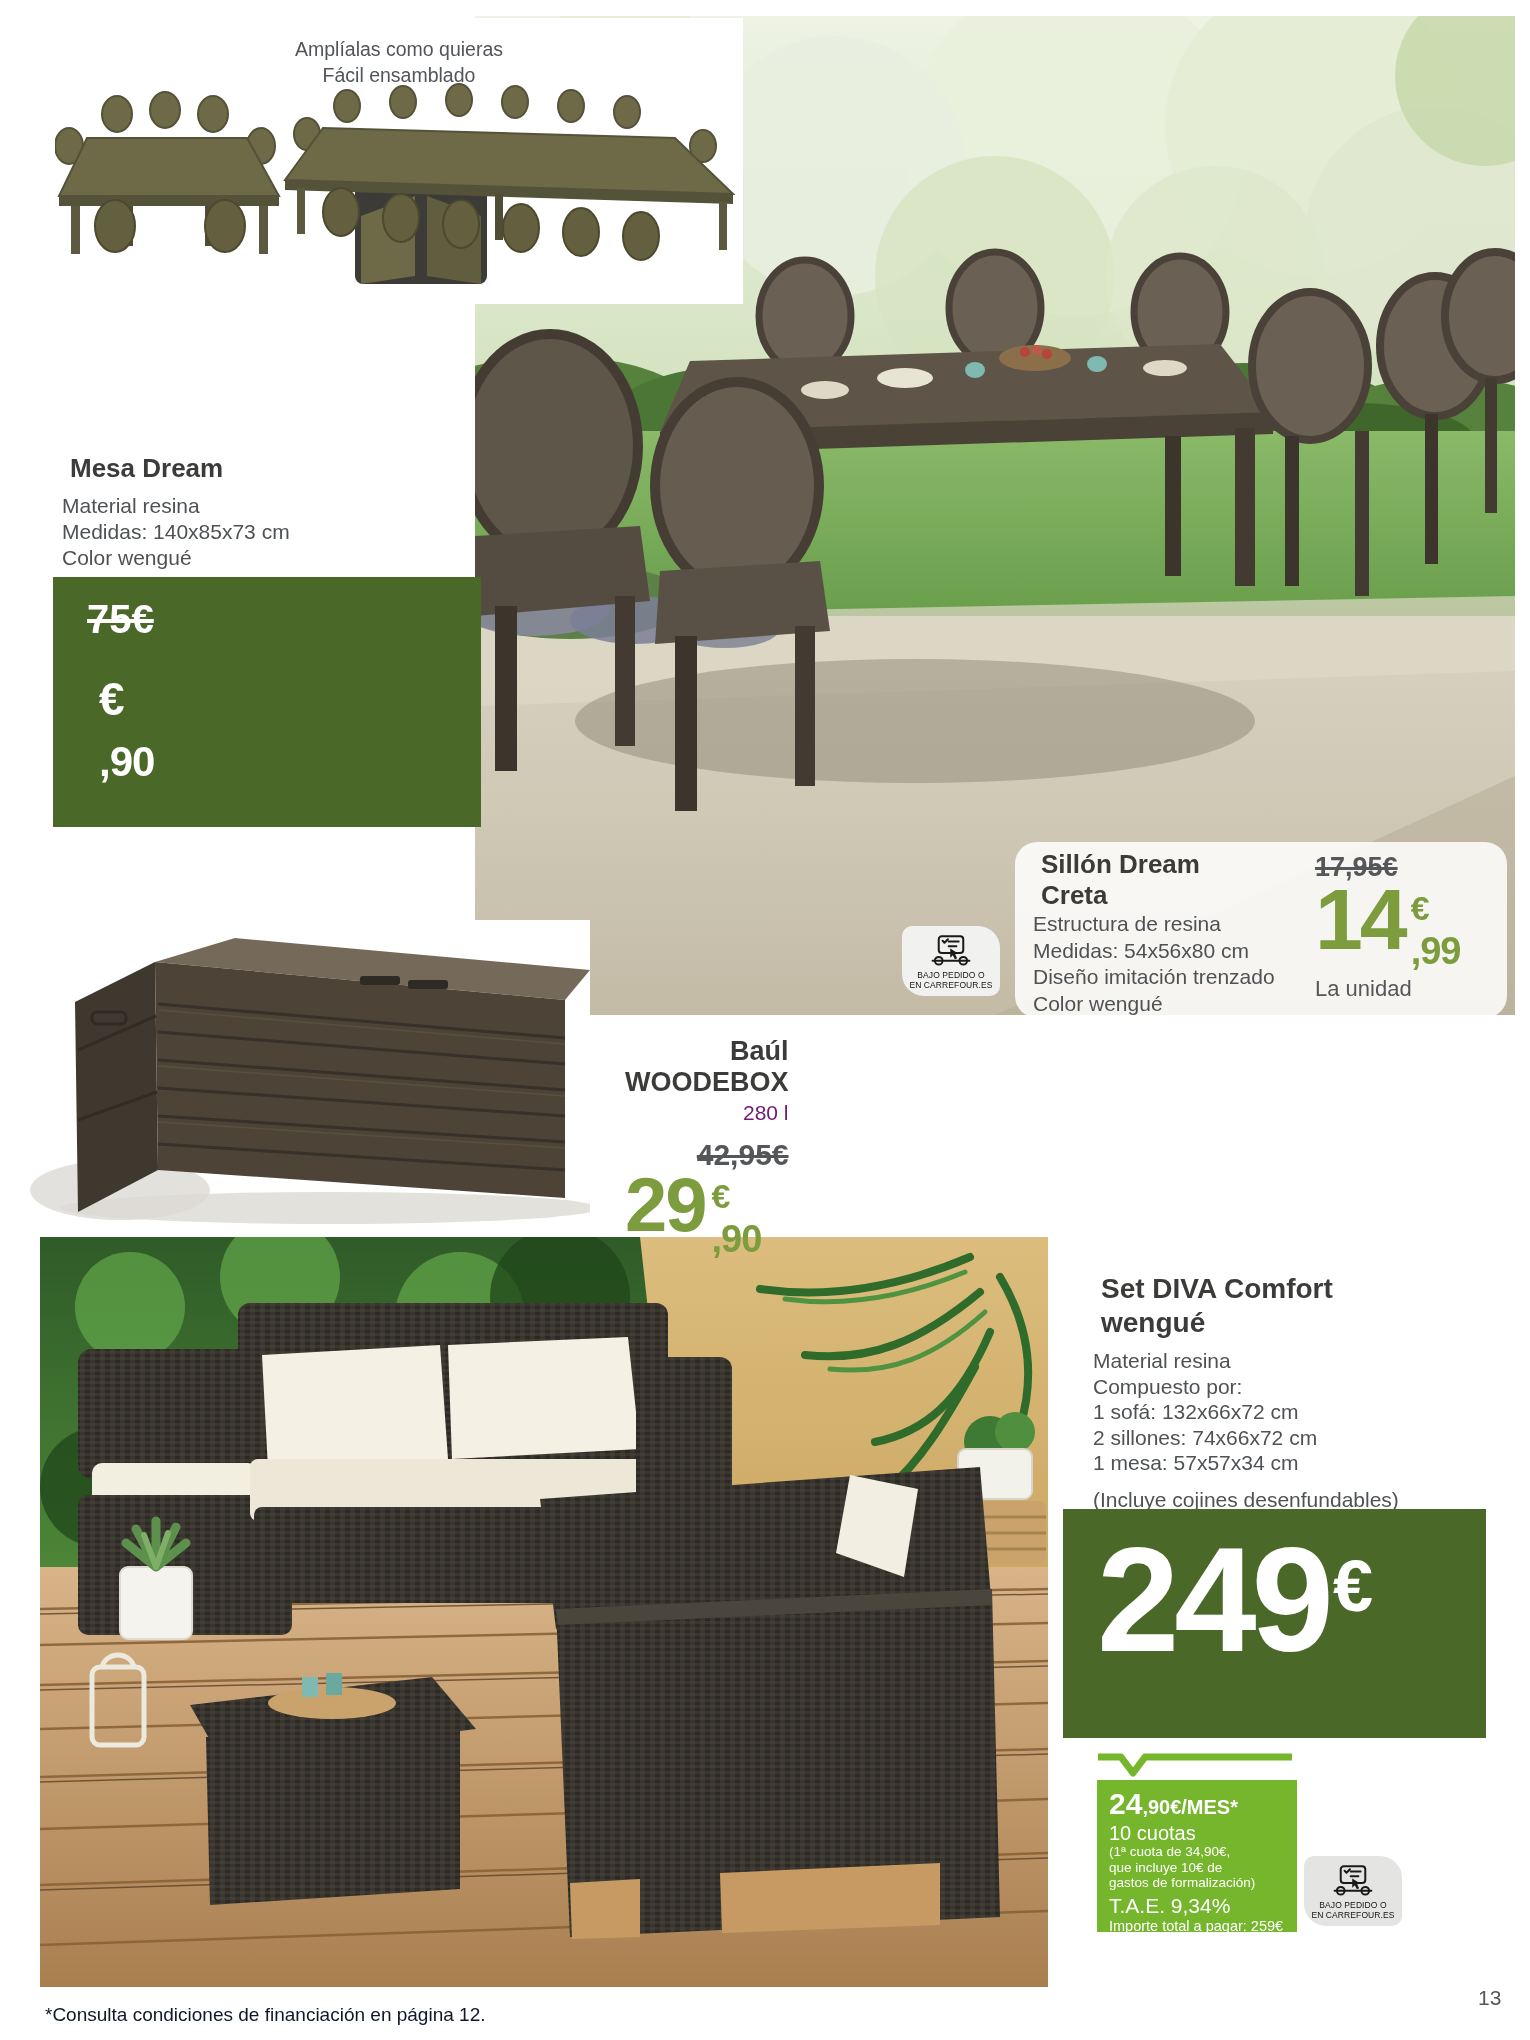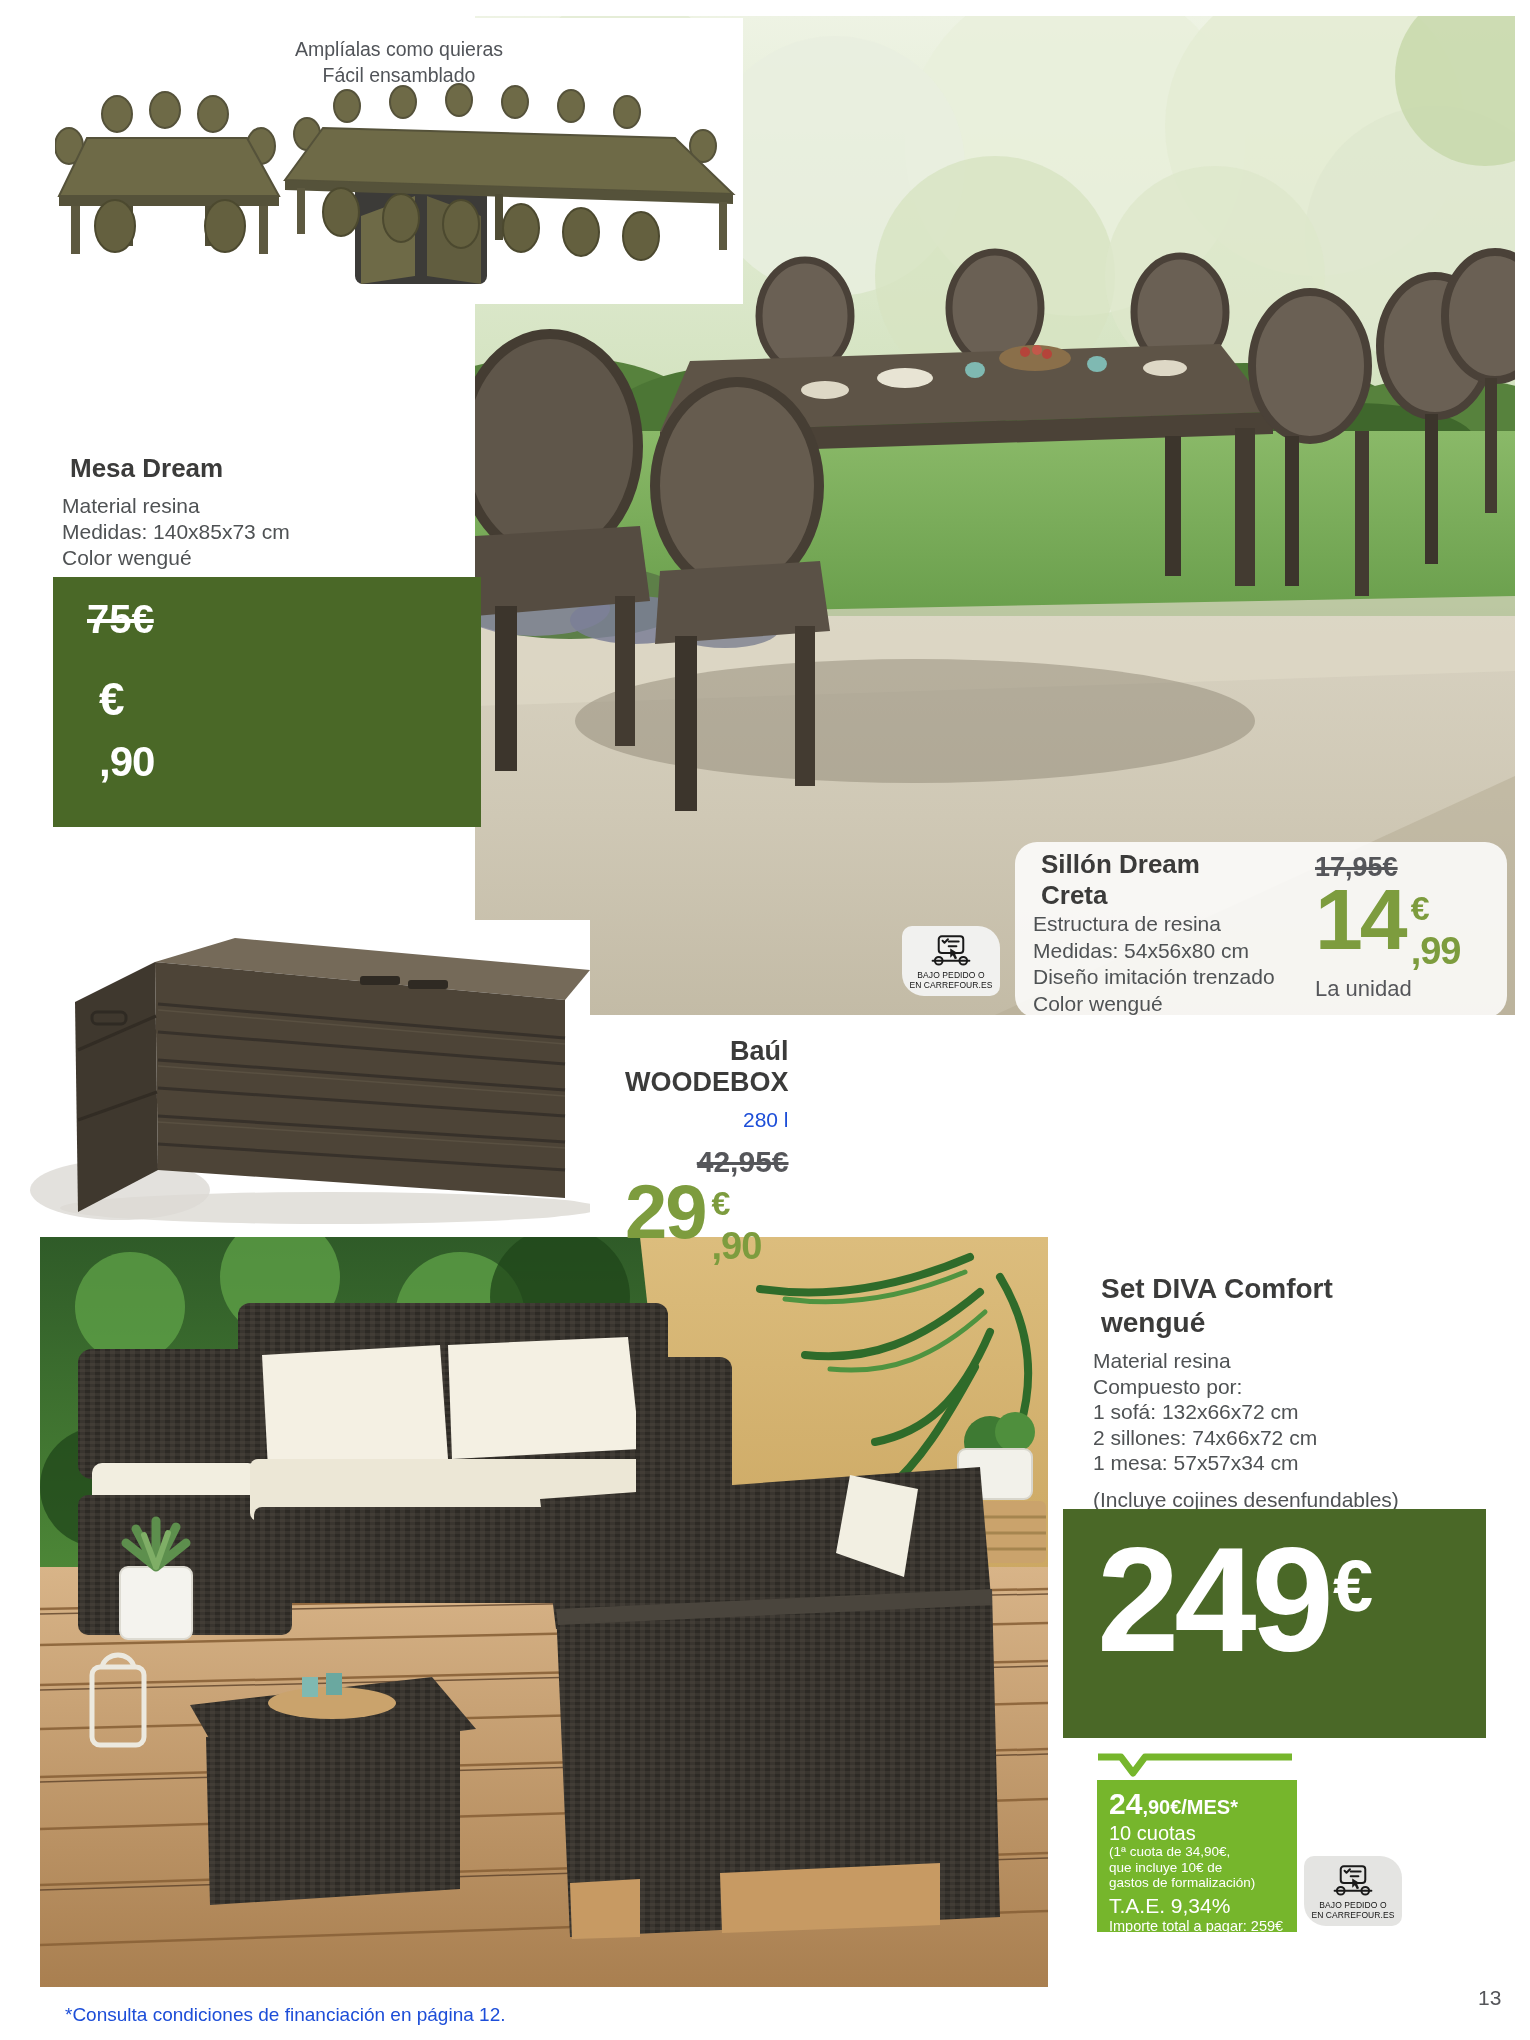--- a/index.html
+++ b/index.html
@@ -20,21 +20,21 @@
 
   
   .prod-title{font-weight:bold;color:#3b3b3a;margin-left:8px;}
   .prod-detail{color:#4f5254;}
   .mesa-info{left:62px;top:452px;z-index:3;}
   .mesa-info .prod-title{font-size:26px;line-height:32px;margin-bottom:9px;}
   .mesa-info .prod-detail{font-size:21px;line-height:26px;}
 
   .baul-info{left:625px;top:1036px;z-index:3;text-align:right;}
   .baul-info .t1,.baul-info .t2{font-size:27px;line-height:31px;font-weight:bold;color:#3b3b3a;}
-  .baul-info .cap{font-size:21px;line-height:26px;color:#1d4ed8;margin-top:9px;}
+  .baul-info .cap{font-size:21px;line-height:26px;color:#701a75;margin-top:2px;}
   .baul-info .old{font-size:30px;font-weight:bold;color:#55565a;margin-top:12px;
         text-decoration:line-through;text-decoration-thickness:3px;}
 
   .diva-info{left:1093px;top:1272px;width:430px;z-index:3;}
   .diva-info .prod-title{font-size:28px;line-height:34px;}
   .diva-info .prod-detail{font-size:21px;line-height:25.5px;}
   .diva-info .details{margin-top:8px;}
   .diva-info .note{font-size:21px;color:#4f5254;margin-top:12px;}
 
   
@@ -94,21 +94,21 @@
         color:#ffffff;z-index:3;box-sizing:border-box;padding:7px 0 0 12px;overflow:hidden;}
   .fin-row1{display:flex;align-items:baseline;font-weight:bold;}
   .fin-row1 .m-int{font-size:30px;}
   .fin-row1 .m-rest{font-size:20px;}
   .fin-cuotas{font-size:20px;line-height:22px;margin-top:1px;}
   .fin-term{font-size:13.5px;line-height:15.5px;}
   .fin-tae{font-size:21px;line-height:25px;margin-top:2px;}
   .fin-total{font-size:14.5px;line-height:17px;}
 
   
-  .footnote{left:45px;top:2004px;font-size:19px;color:#1d4ed8;z-index:3;margin-left:20px;}
+  .footnote{left:45px;top:2004px;font-size:19px;color:#0f172a;z-index:3;}
   .pagenum{left:1478px;top:1986px;font-size:21px;color:#55565a;z-index:3;}
 
   .deckbox{left:30px;top:920px;width:560px;height:310px;background:#ffffff;z-index:2;}
 </style>
 </head>
 <body>
 
 <div class="page">
 
   <div class="abs main-photo">

